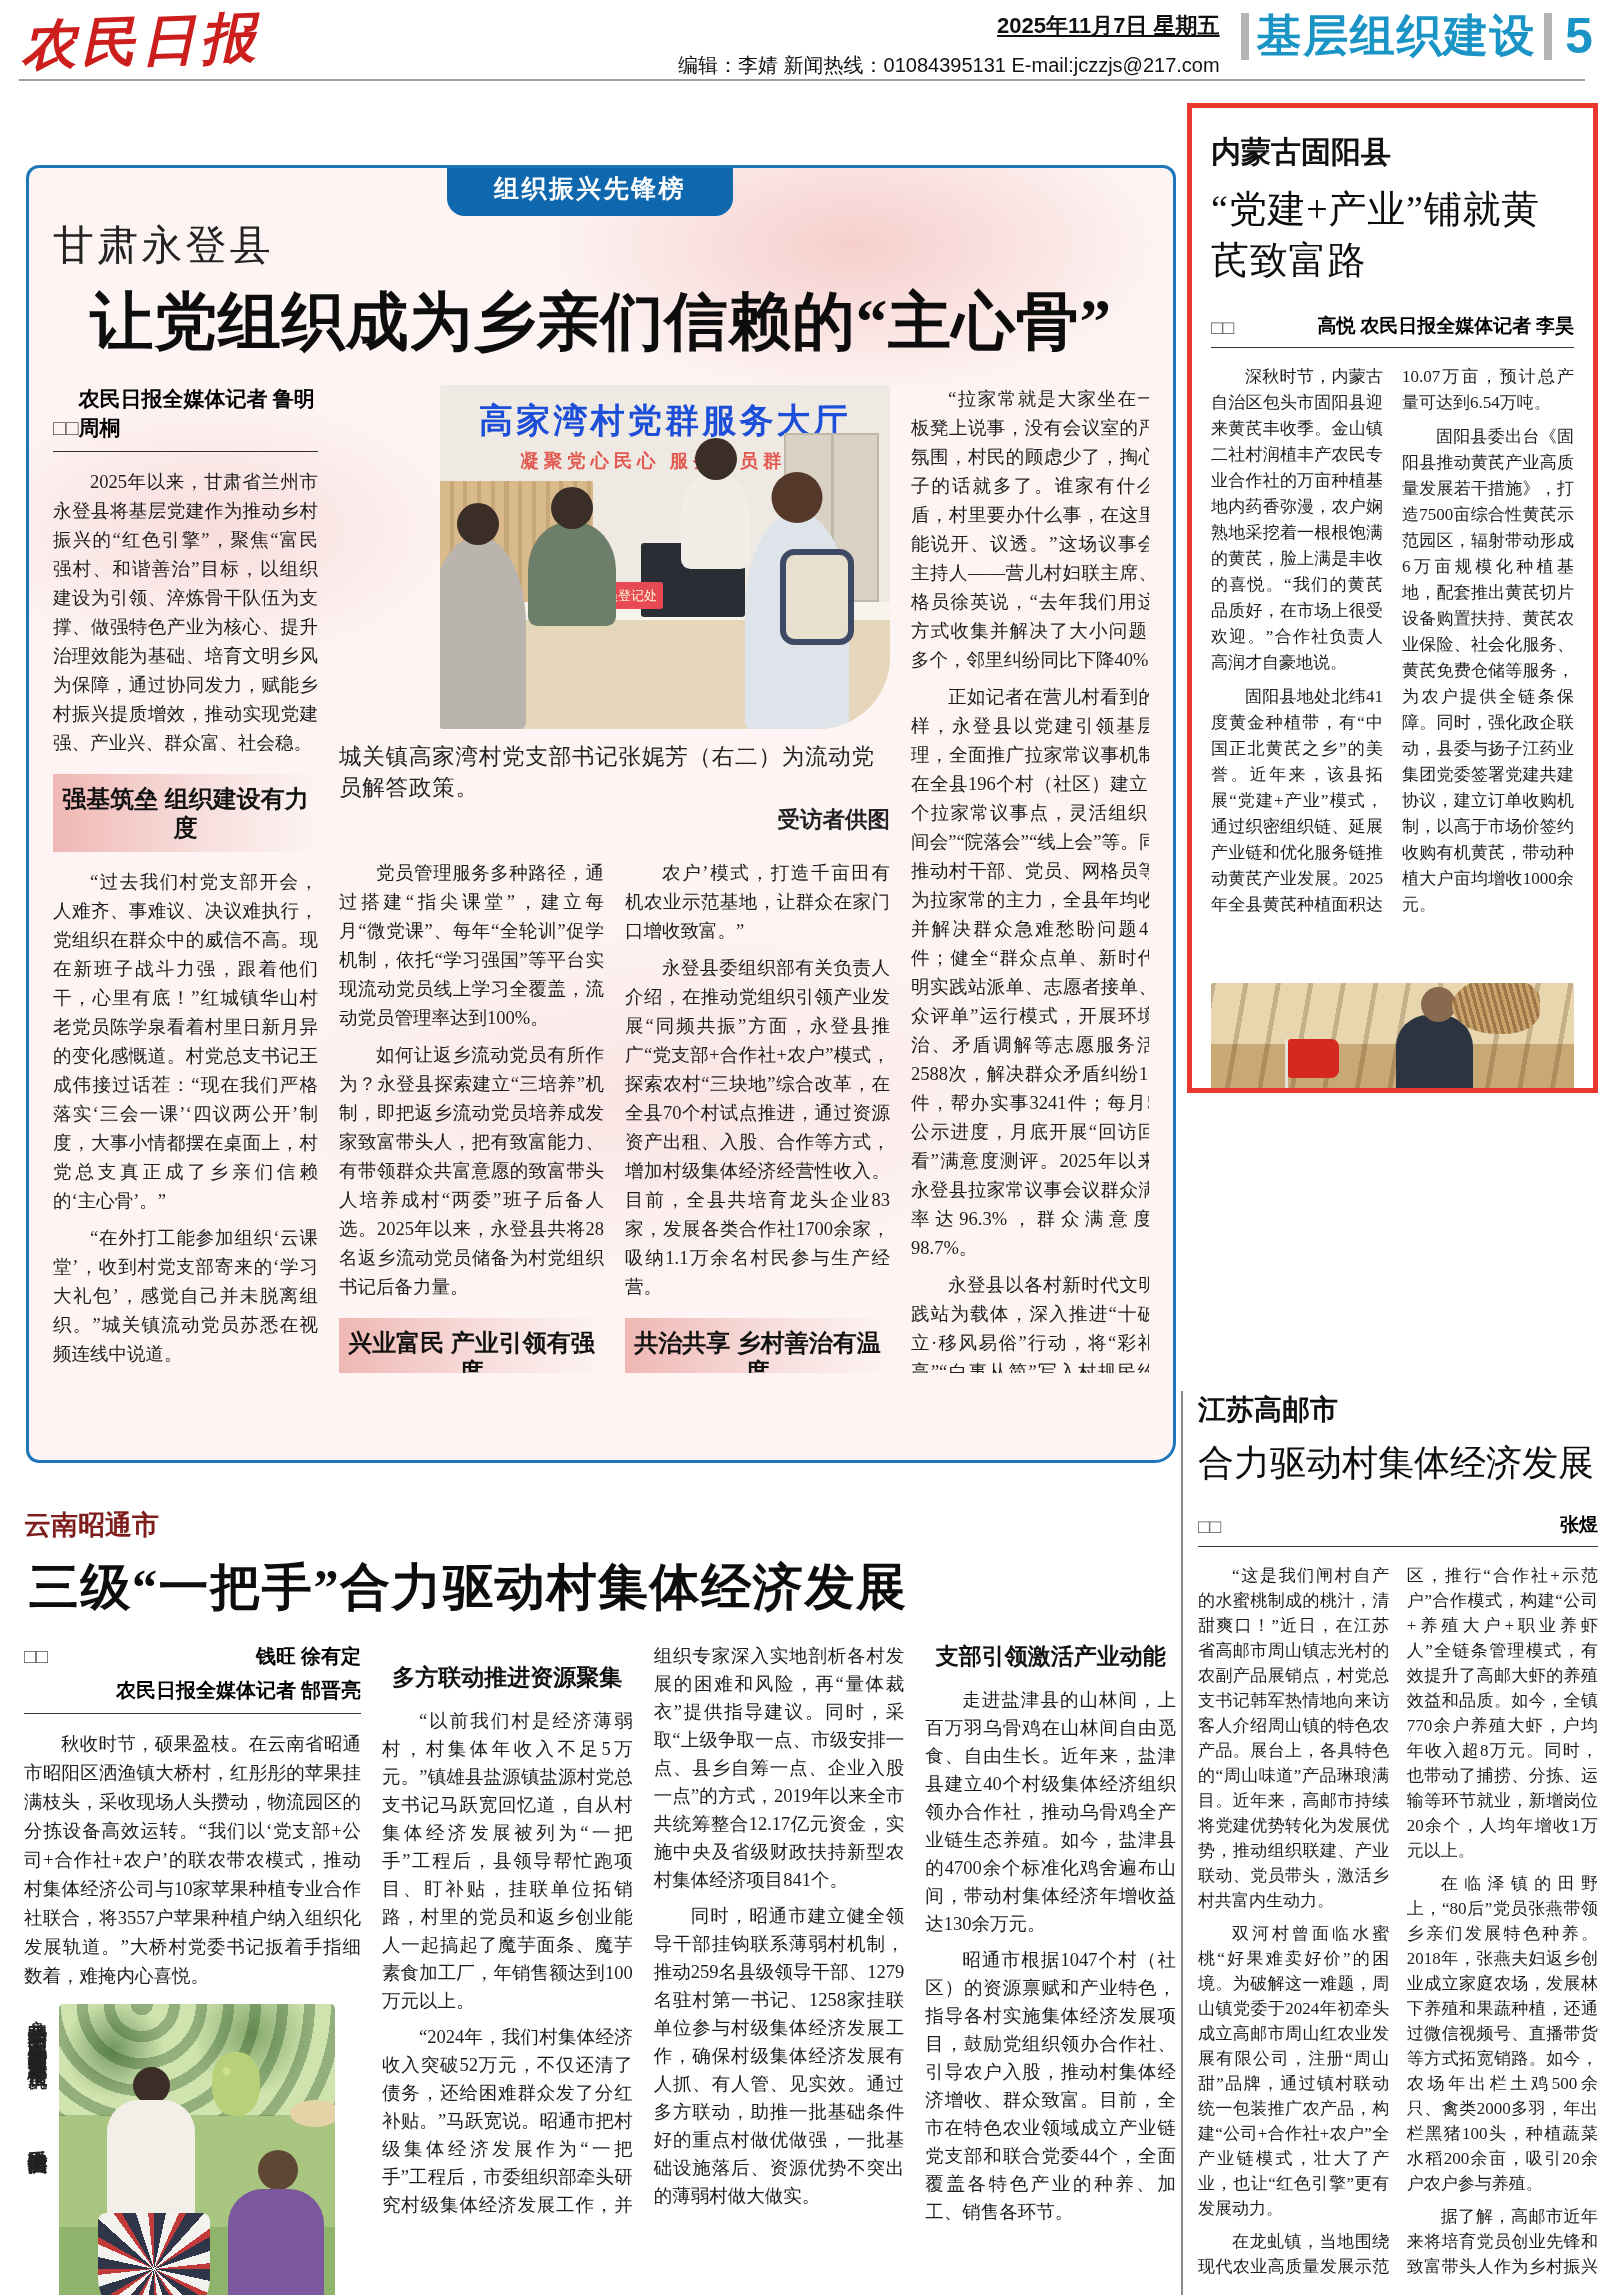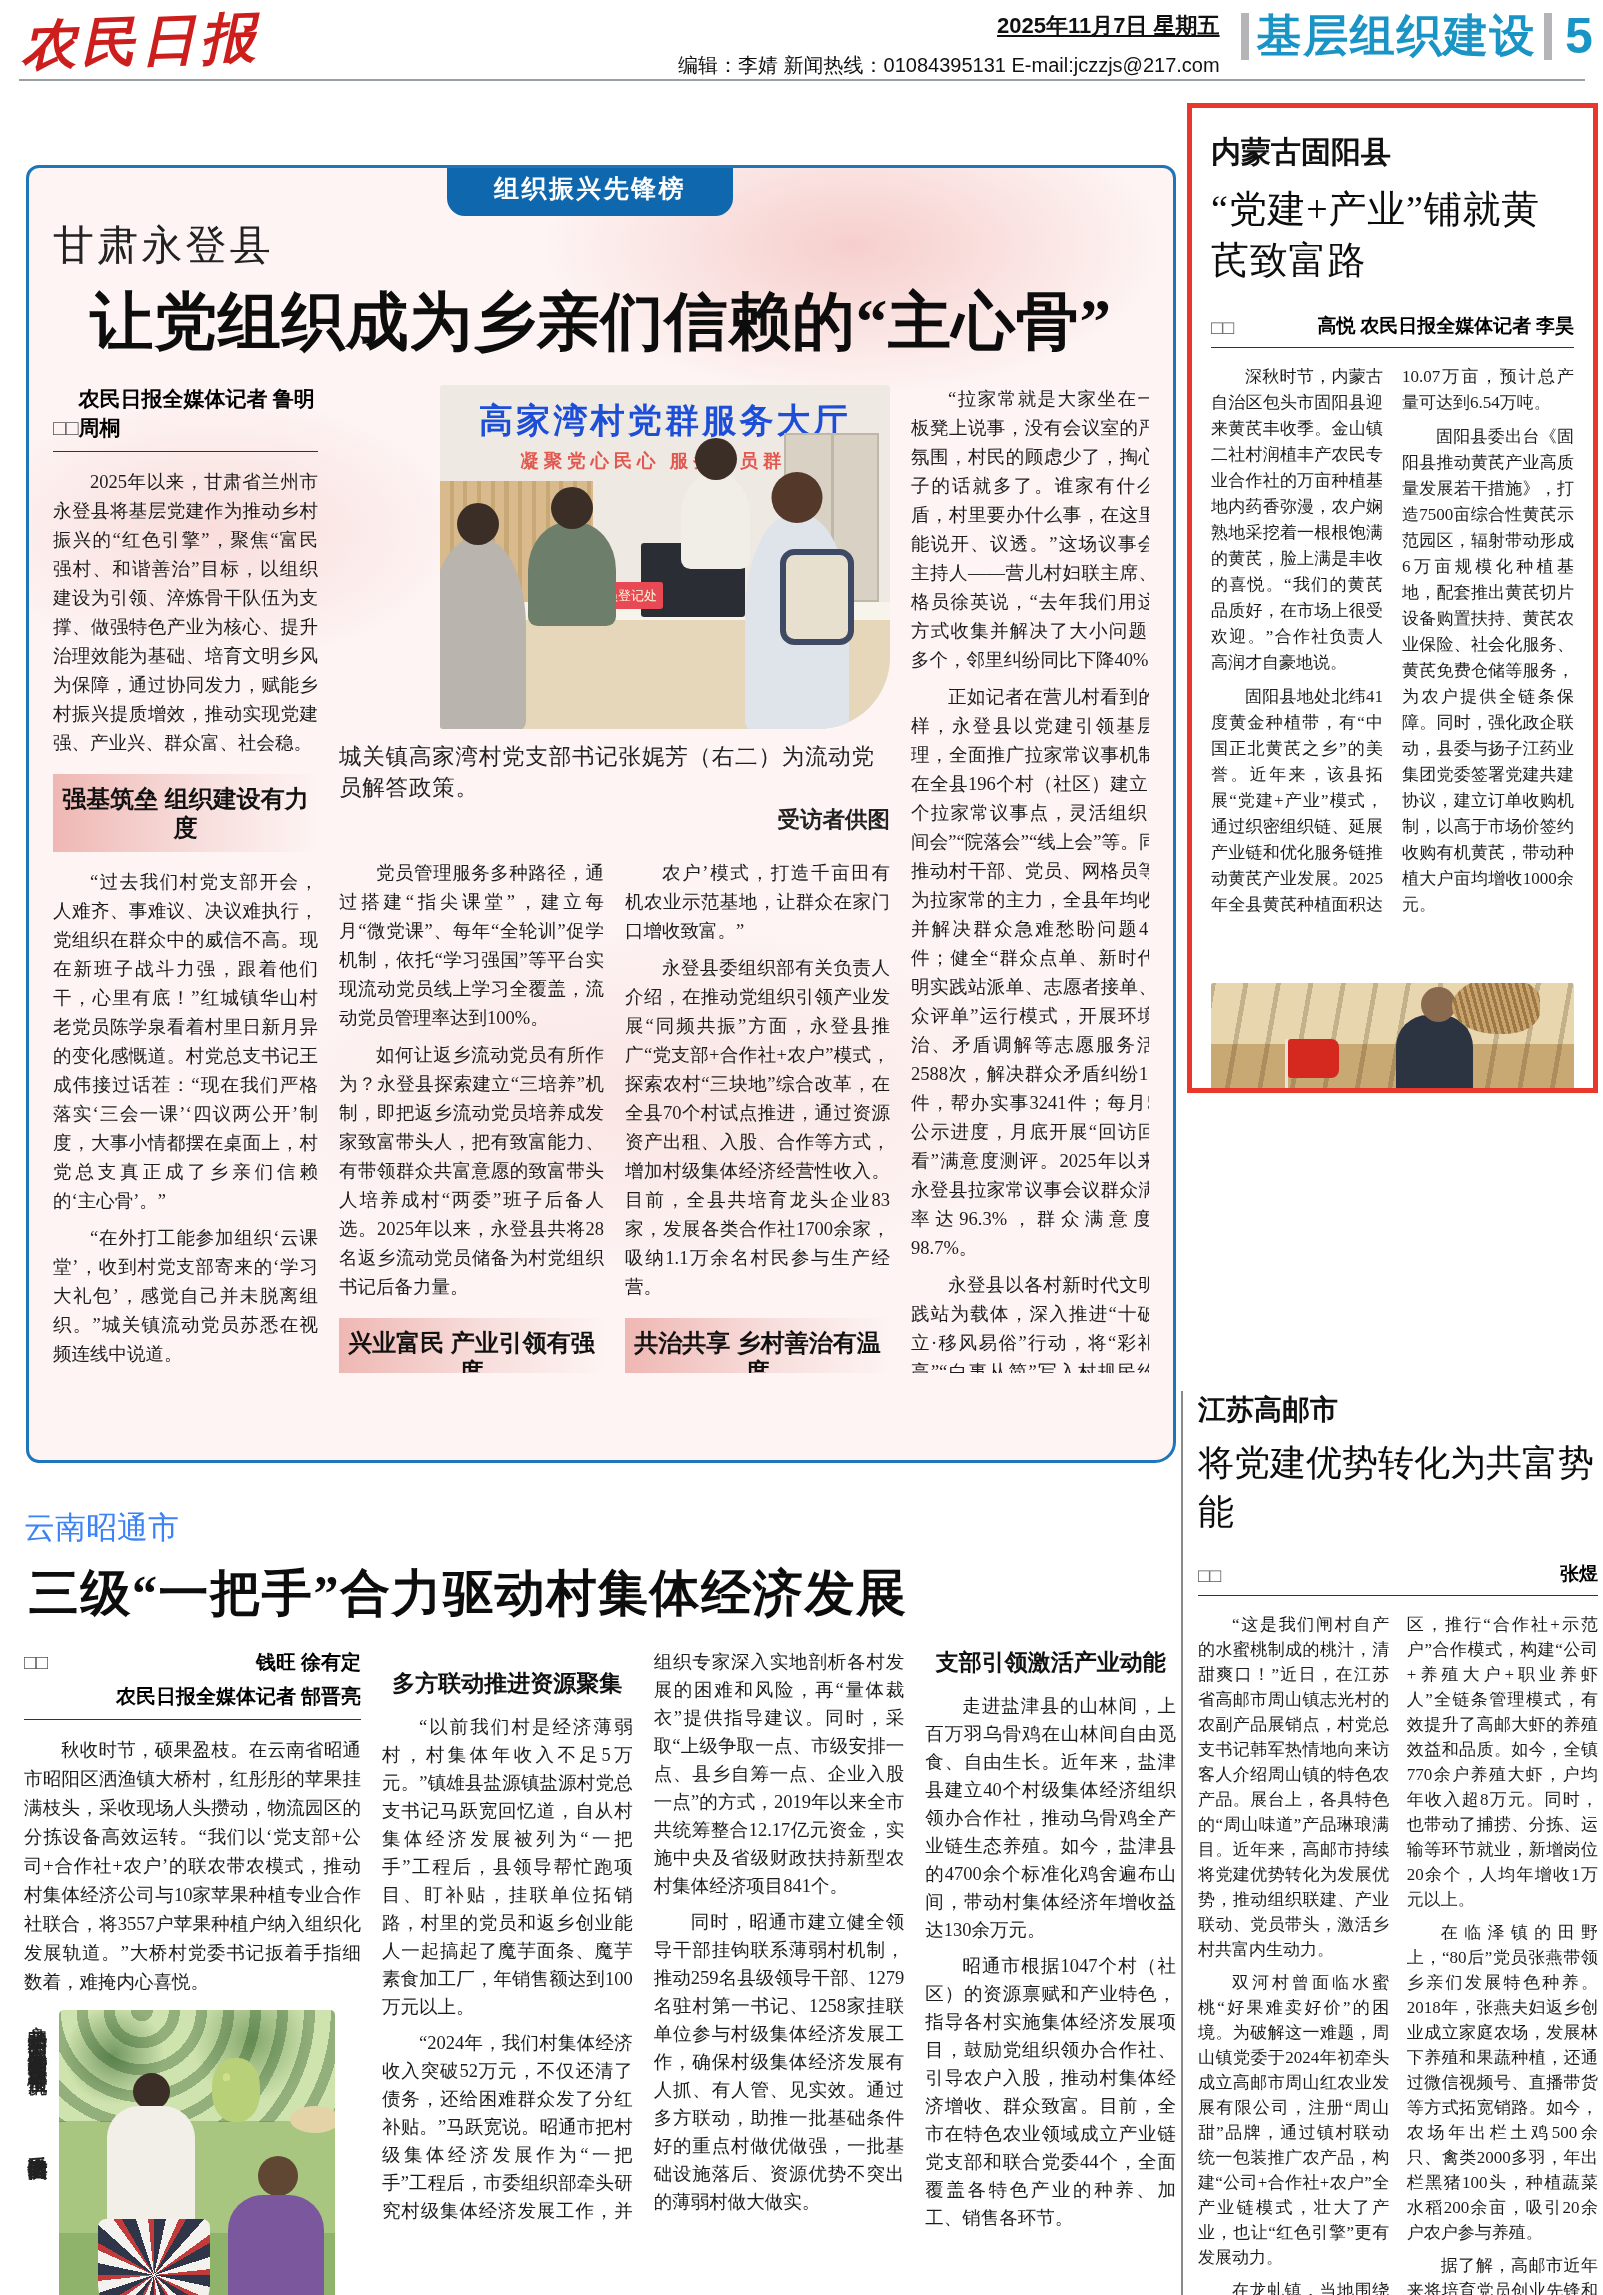--- a/index.html
+++ b/index.html
@@ -101,21 +101,21 @@
   
   .gaoyou{position:absolute;left:1198px;top:1391px;width:400px;height:904px;overflow:hidden;}
   .g-kicker{font-size:28px;font-weight:bold;font-family:"Liberation Sans","DejaVu Sans",sans-serif;color:#111;}
   .g-headline{font-size:36px;margin:9.6px 0 0 0;font-weight:normal;color:#0d0d0d;}
   .gaoyou .byline-row{margin-top:24px;font-size:19px;}
   .g-body{column-count:2;column-gap:17.7px;height:723px;overflow:hidden;font-size:17px;line-height:25px;}
   .vrule{position:absolute;left:1181px;top:1391px;width:1.6px;height:904px;background:#8a8a8a;}
 
   
   .zhaotong{position:absolute;left:24px;top:1507px;width:1152px;height:789px;overflow:hidden;}
-  .z-kicker{font-size:31px;font-weight:normal;font-family:"Liberation Sans","DejaVu Sans",sans-serif;color:#3b82f6;}
+  .z-kicker{font-size:27px;font-weight:bold;font-family:"Liberation Sans","DejaVu Sans",sans-serif;color:#7f1d1d;}
   .z-headline{font-size:50px;font-weight:bold;margin:11.2px 0 0 4.8px;color:#0d0d0d;letter-spacing:1.6px;}
   .z-body{display:flex;gap:21px;margin-top:21px;}
   .z-col1{width:337px;flex:0 0 337px;font-size:18.5px;line-height:29px;}
   .z-col1 .byline-row{flex-wrap:wrap;font-size:20px;}
   .z-byline2{width:100%;text-align:right;font-weight:bold;margin-top:4.8px;}
   .z-cols{flex:1;column-count:3;column-gap:21px;height:635px;overflow:hidden;font-size:18.5px;line-height:28px;}
   .z-photo-wrap{display:flex;margin-top:13px;}
   .vcap{writing-mode:vertical-rl;font-size:20px;line-height:27px;height:369px;color:#222;
     letter-spacing:1.6px;margin-right:8px;}
   .vcap .vcredit{font-weight:bold;margin-top:48px;display:inline-block;
@@ -243,21 +243,21 @@
     </div>
     <div class="r-capline">
       <span class="photo-caption">种植户展示收获的黄芪。</span>
       <span class="photo-caption" style="font-weight:bold;">兰正武 摄</span>
     </div>
   </div>
 
   <div class="vrule"></div>
   <div class="gaoyou">
     <div class="g-kicker">江苏高邮市</div>
-    <h2 class="g-headline">将党建优势转化为共富势能</h2>
+    <h2 class="g-headline">合力驱动村集体经济发展</h2>
     <div class="byline-row">
       <span class="byline-prefix">□□</span>
       <span class="byline-names">张煜</span>
     </div>
     <div class="g-body">
         <p class="para">“这是我们闸村自产的水蜜桃制成的桃汁，清甜爽口！”近日，在江苏省高邮市周山镇志光村的农副产品展销点，村党总支书记韩军热情地向来访客人介绍周山镇的特色农产品。展台上，各具特色的“周山味道”产品琳琅满目。近年来，高邮市持续将党建优势转化为发展优势，推动组织联建、产业联动、党员带头，激活乡村共富内生动力。</p>
         <p class="para">双河村曾面临水蜜桃“好果难卖好价”的困境。为破解这一难题，周山镇党委于2024年初牵头成立高邮市周山红农业发展有限公司，注册“周山甜”品牌，通过镇村联动统一包装推广农产品，构建“公司+合作社+农户”全产业链模式，壮大了产业，也让“红色引擎”更有发展动力。</p>
         <p class="para">在龙虬镇，当地围绕现代农业高质量发展示范区，推行“合作社+示范户”合作模式，构建“公司+养殖大户+职业养虾人”全链条管理模式，有效提升了高邮大虾的养殖效益和品质。如今，全镇770余户养殖大虾，户均年收入超8万元。同时，也带动了捕捞、分拣、运输等环节就业，新增岗位20余个，人均年增收1万元以上。</p>
         <p class="para">在临泽镇的田野上，“80后”党员张燕带领乡亲们发展特色种养。2018年，张燕夫妇返乡创业成立家庭农场，发展林下养殖和果蔬种植，还通过微信视频号、直播带货等方式拓宽销路。如今，农场年出栏土鸡500余只、禽类2000多羽，年出栏黑猪100头，种植蔬菜水稻200余亩，吸引20余户农户参与养殖。</p>
         <p class="para">据了解，高邮市近年来将培育党员创业先锋和致富带头人作为乡村振兴的关键抓手，构建“选育管用”全链条机制，形成“党员引领、先富带后富”的格局。2025年全市已培育党员致富带头人38名。</p>

